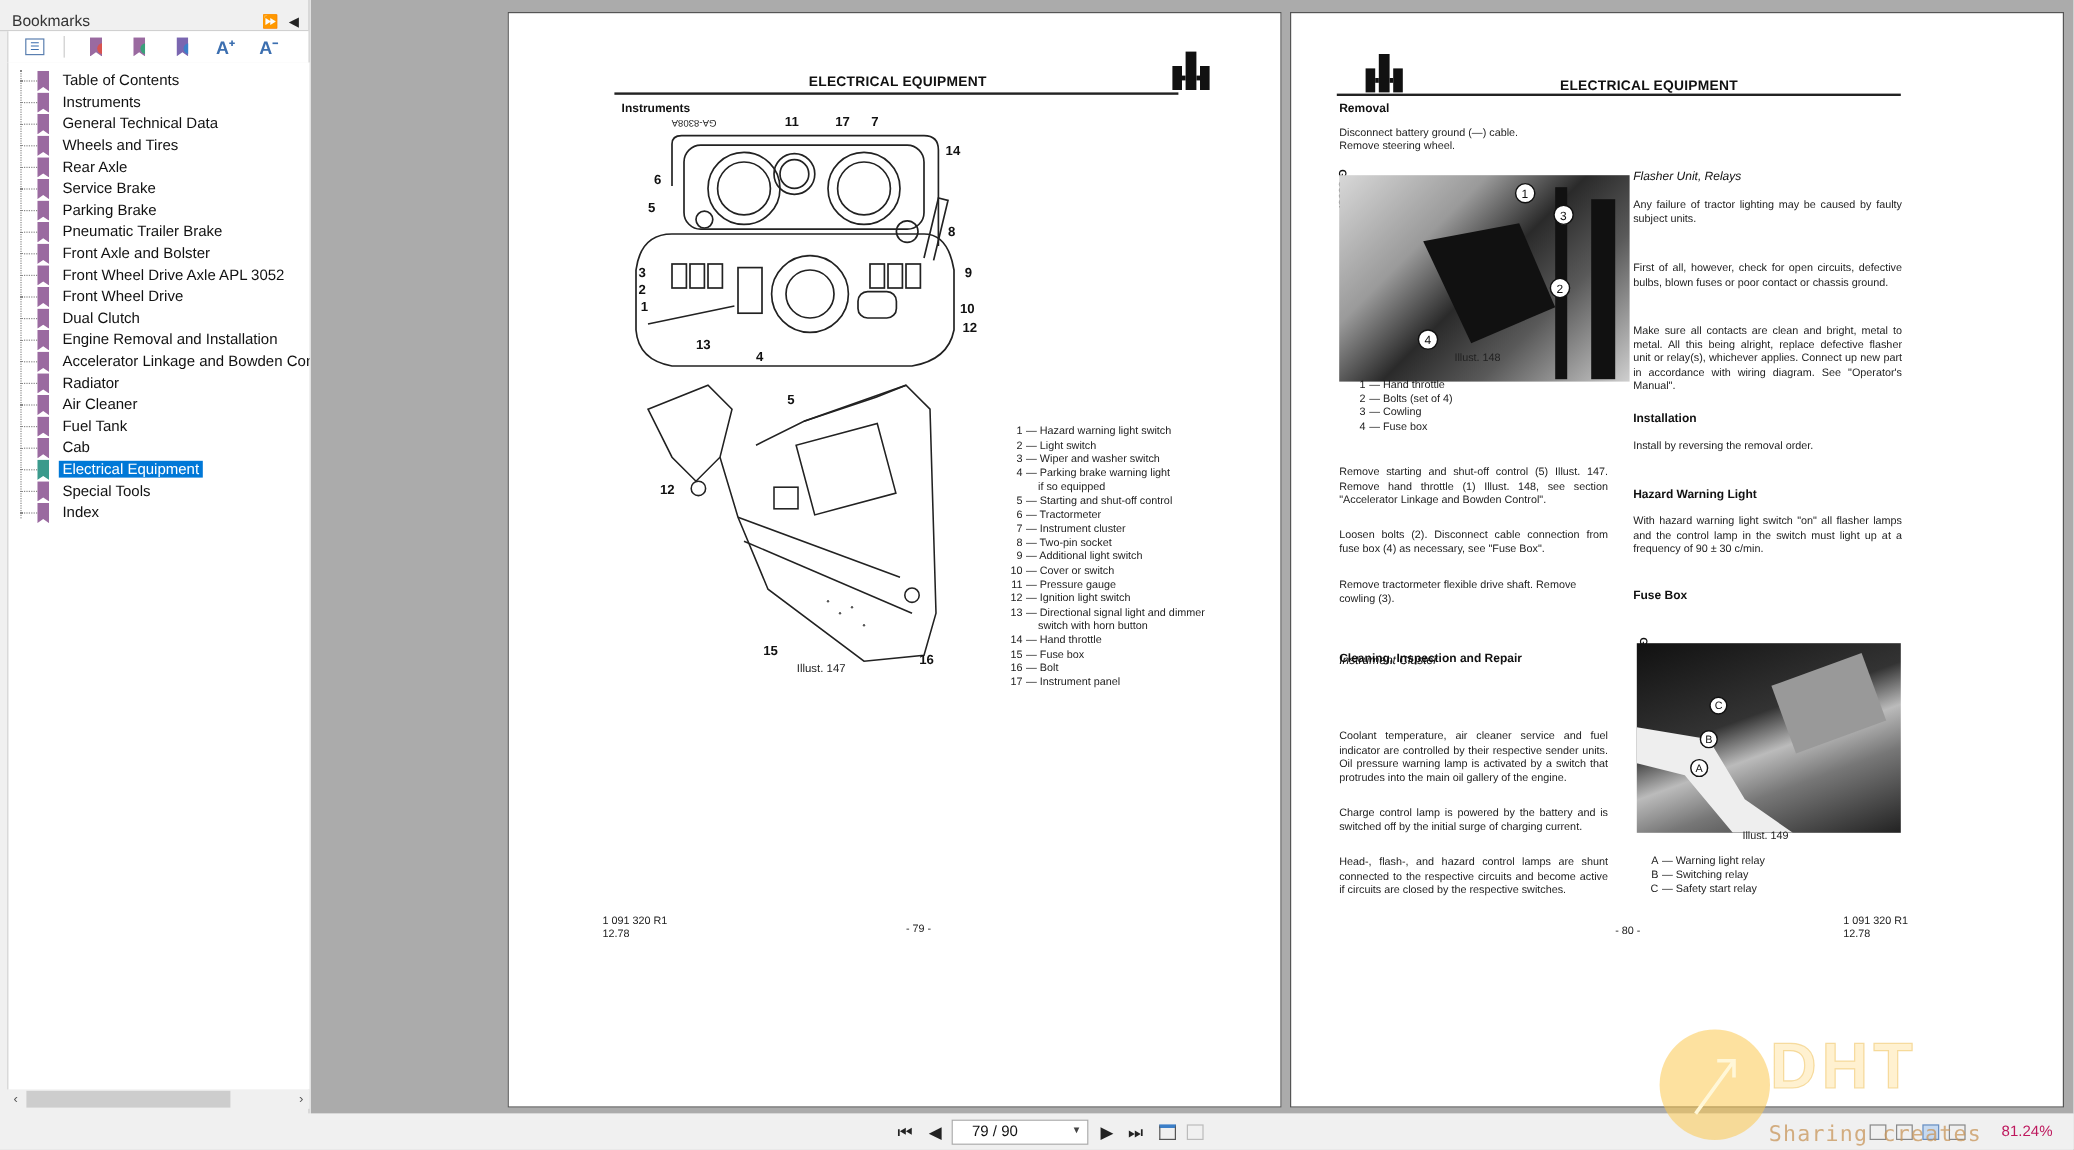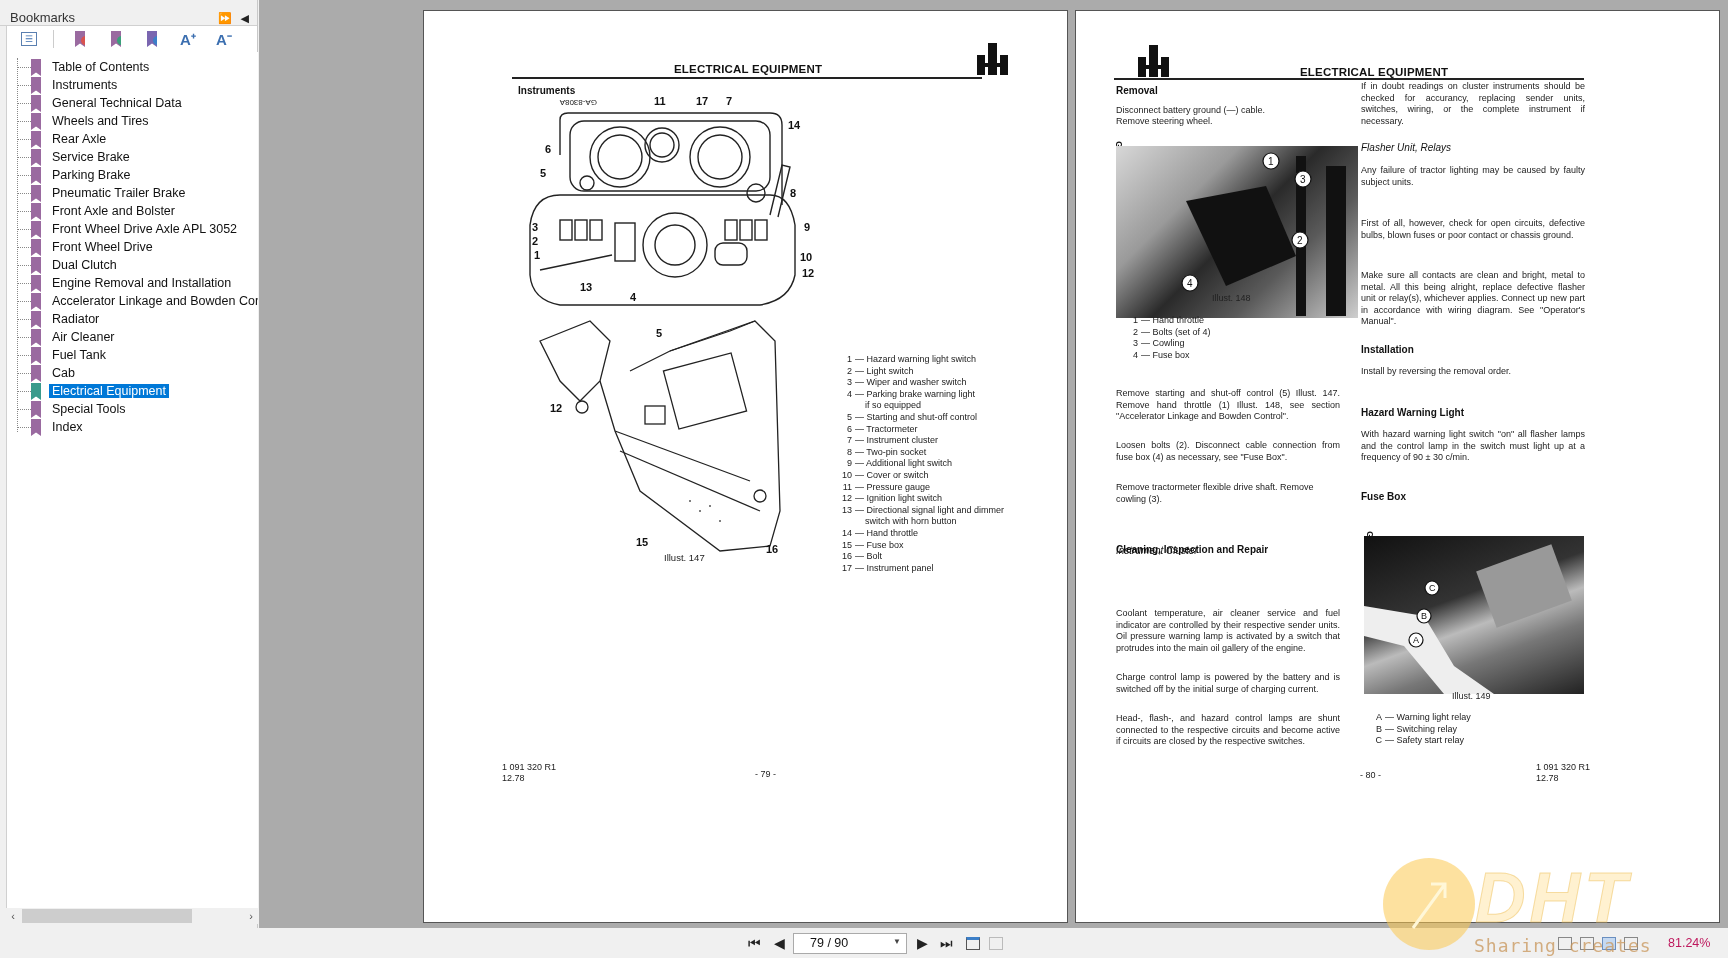--- a/index.html
+++ b/index.html
@@ -44,21 +44,21 @@
 .rot{position:absolute;font-size:9px;font-weight:bold;transform:rotate(90deg);transform-origin:left top;white-space:nowrap}
 
 #bottom{position:absolute;left:0;top:928px;width:1728px;height:30px;background:#f0f0f0}
 .nav-btn{position:absolute;top:7px;font-size:14px;color:#222;cursor:pointer;line-height:16px}
 #page-box{position:absolute;left:793px;top:5px;width:114px;height:21px;border:1px solid #aaa;background:#fff;font-size:12.5px;padding:2px 16px;color:#111}
 #page-box .dd{position:absolute;right:5px;top:3px;font-size:8px;color:#444}
 .vm{position:absolute;top:9px;width:14px;height:13px;border:1px solid #888;cursor:pointer}
 #zoom-lbl{position:absolute;left:1668px;top:8px;font-size:12.5px;color:#be185d}
 
 #wm-circle{position:absolute;left:1383px;top:858px;width:92px;height:92px;border-radius:50%;background:rgba(252,200,80,.55)}
-#wm-text{position:absolute;left:1475px;top:858px;font-size:70px;font-weight:bold;font-style:italic;color:rgba(255,230,170,.55);letter-spacing:4px;-webkit-text-stroke:1px rgba(240,200,110,.6)}
+#wm-text{position:absolute;left:1475px;top:858px;font-size:54px;font-weight:bold;color:rgba(255,230,170,.55);letter-spacing:4px;-webkit-text-stroke:1px rgba(240,200,110,.6)}
 #wm-slogan{position:absolute;left:1474px;top:935px;font-family:"DejaVu Sans Mono",monospace;font-size:18px;color:rgba(200,150,90,.75);letter-spacing:1px}
 svg{display:block}
 </style>
 </head>
 <body>
 
 <div id="app">
 
   <div id="sidebar">
     <div id="sb-head">
@@ -439,21 +439,20 @@
       <div class="p-txt" style="left:40px;top:377px;width:224px;text-align:justify">Remove starting and shut-off control (5) Illust. 147. Remove hand throttle (1) Illust. 148, see section "Accelerator Linkage and Bowden Control".</div>
       <div class="p-txt" style="left:40px;top:429px;width:224px;text-align:justify">Loosen bolts (2). Disconnect cable connection from fuse box (4) as necessary, see "Fuse Box".</div>
       <div class="p-txt" style="left:40px;top:471px;width:224px">Remove tractormeter flexible drive shaft. Remove cowling (3).</div>
 
       <div class="p-h" style="left:40px;top:533px;font-size:10px">Cleaning, Inspection and Repair</div>
       <div class="p-hi" style="left:40px;top:534px;font-size:10px">Instrument Cluster</div>
       <div class="p-txt" style="left:40px;top:597px;width:224px;text-align:justify">Coolant temperature, air cleaner service and fuel indicator are controlled by their respective sender units. Oil pressure warning lamp is activated by a switch that protrudes into the main oil gallery of the engine.</div>
       <div class="p-txt" style="left:40px;top:661px;width:224px;text-align:justify">Charge control lamp is powered by the battery and is switched off by the initial surge of charging current.</div>
       <div class="p-txt" style="left:40px;top:702px;width:224px;text-align:justify">Head-, flash-, and hazard control lamps are shunt connected to the respective circuits and become active if circuits are closed by the respective switches.</div>
 
-      <div class="p-txt" style="left:285px;top:70px;width:224px;text-align:justify">If in doubt readings on cluster instruments should be checked for accurancy, replacing sender units, switches, wiring, or the complete instrument if necessary.</div>
       <div class="p-hi" style="left:285px;top:131px;font-size:10px">Flasher Unit, Relays</div>
       <div class="p-txt" style="left:285px;top:154px;width:224px;text-align:justify">Any failure of tractor lighting may be caused by faulty subject units.</div>
       <div class="p-txt" style="left:285px;top:207px;width:224px;text-align:justify">First of all, however, check for open circuits, defective bulbs, blown fuses or poor contact or chassis ground.</div>
       <div class="p-txt" style="left:285px;top:259px;width:224px;text-align:justify">Make sure all contacts are clean and bright, metal to metal. All this being alright, replace defective flasher unit or relay(s), whichever applies. Connect up new part in accordance with wiring diagram. See "Operator's Manual".</div>
       <div class="p-h" style="left:285px;top:333px;font-size:10px">Installation</div>
       <div class="p-txt" style="left:285px;top:355px">Install by reversing the removal order.</div>
       <div class="p-h" style="left:285px;top:396px;font-size:10px">Hazard Warning Light</div>
       <div class="p-txt" style="left:285px;top:418px;width:224px;text-align:justify">With hazard warning light switch "on" all flasher lamps and the control lamp in the switch must light up at a frequency of 90 ± 30 c/min.</div>
       <div class="p-h" style="left:285px;top:480px;font-size:10px">Fuse Box</div>
 
@@ -485,21 +484,21 @@
           <div class="legend-row">
             <span class="n">B</span>
             <span>— Switching relay</span>
           </div>
           <div class="legend-row">
             <span class="n">C</span>
             <span>— Safety start relay</span>
           </div>
         </div>
 
-      <div class="p-txt" style="left:284px;top:759px">- 80 -</div>
+      <div class="p-txt" style="left:270px;top:759px">- 80 -</div>
       <div class="p-txt" style="left:460px;top:751px">1 091 320 R1</div>
       <div class="p-txt" style="left:460px;top:762px">12.78</div>
     </div>
 
   </div>
 
   <div id="bottom">
     <span class="nav-btn" style="left:748px">⏮</span>
     <span class="nav-btn" style="left:774px">◀</span>
     <div id="page-box">

